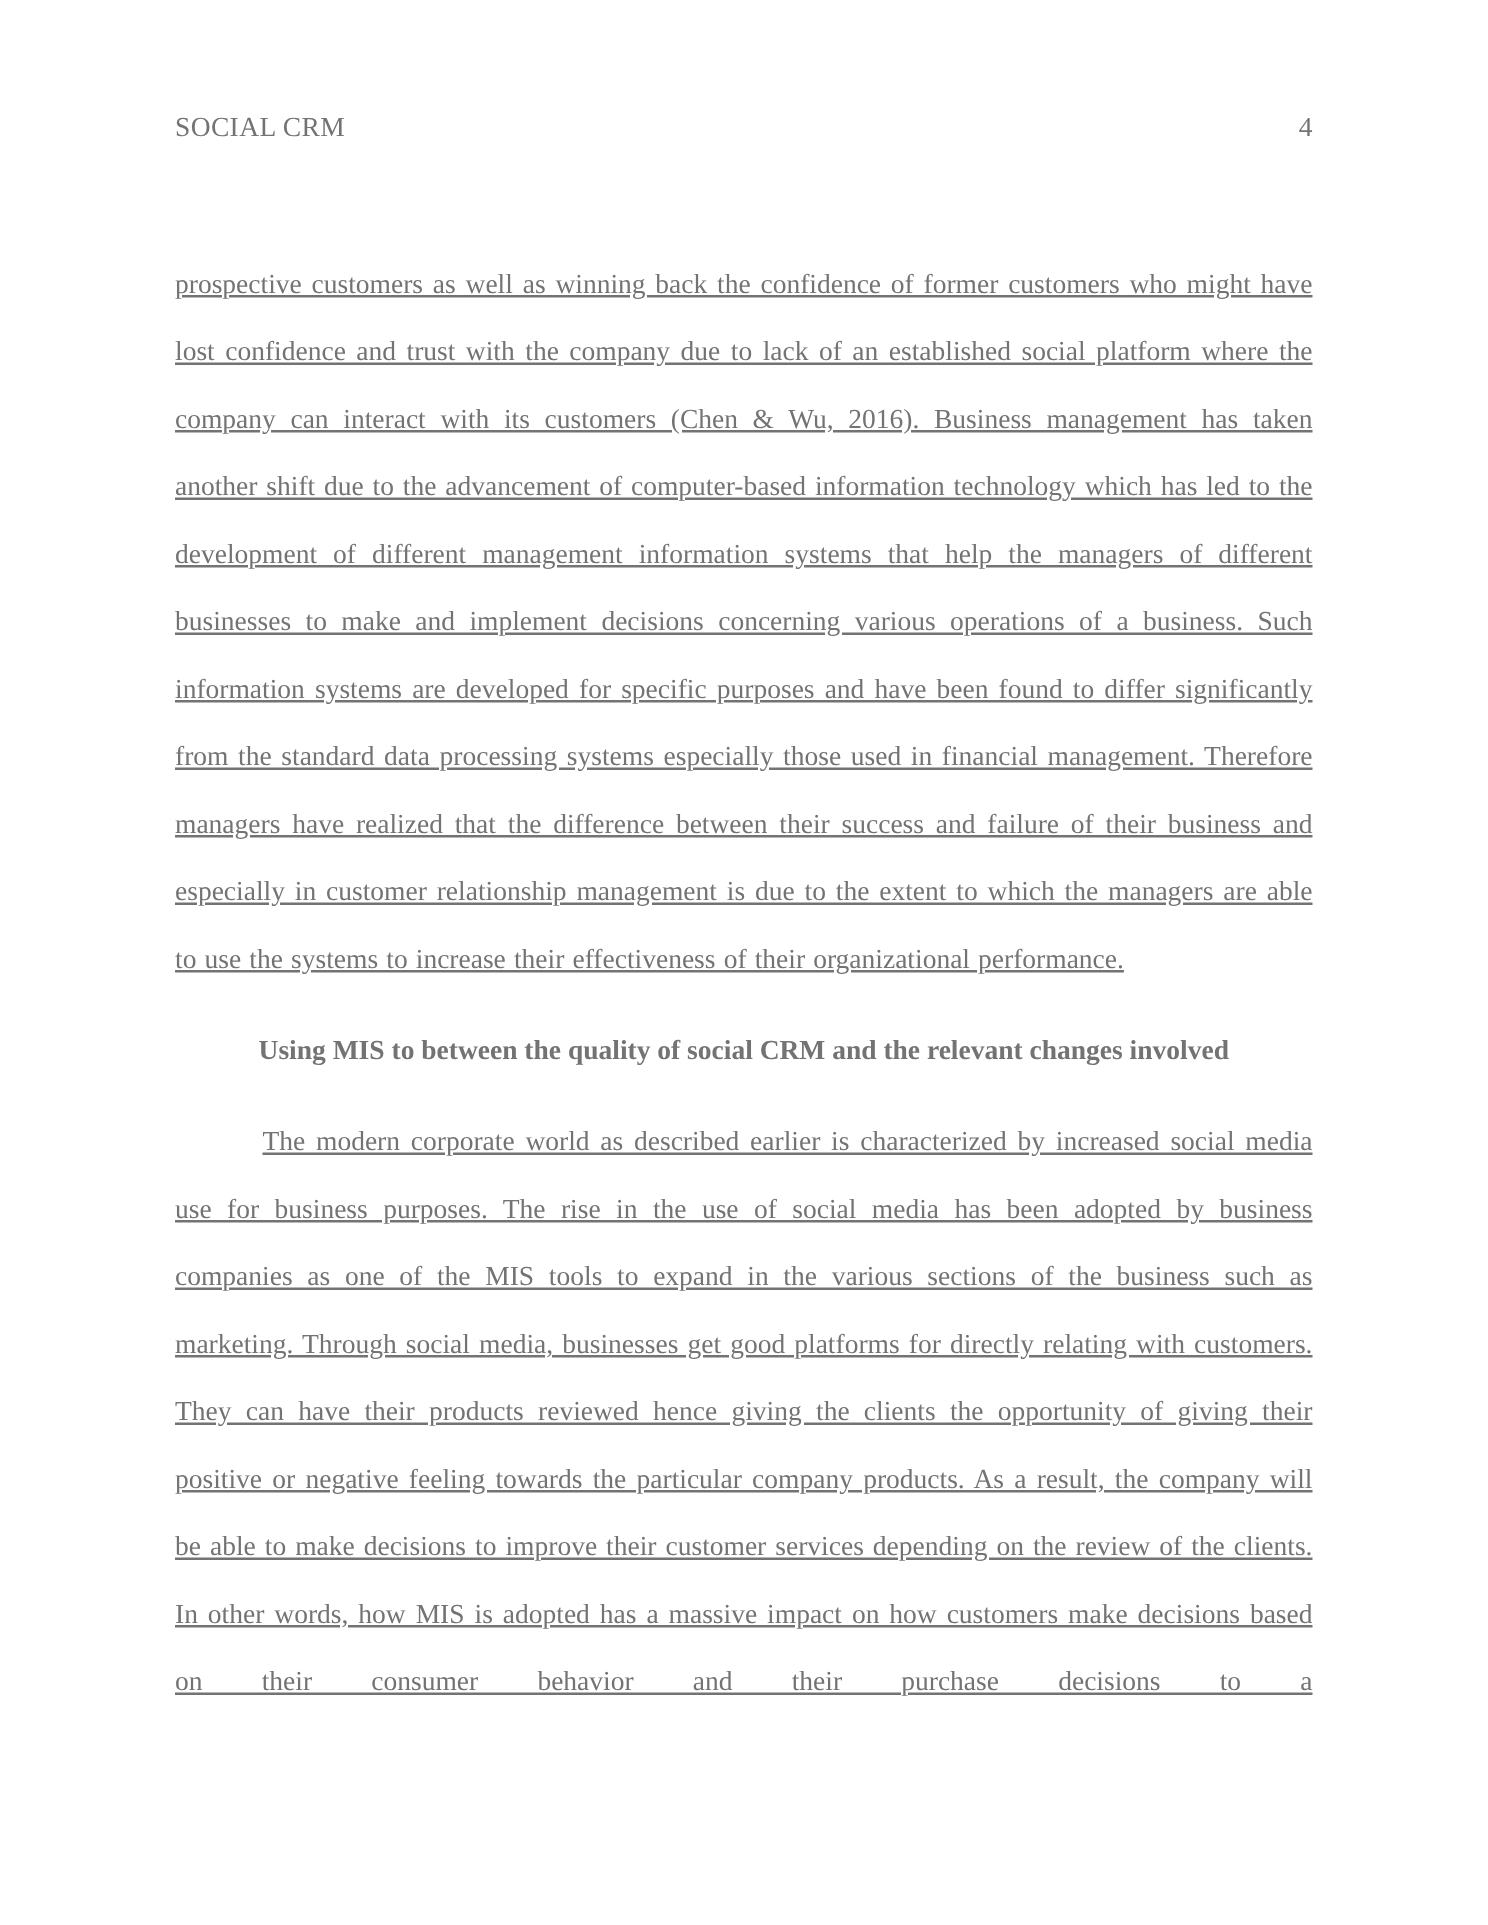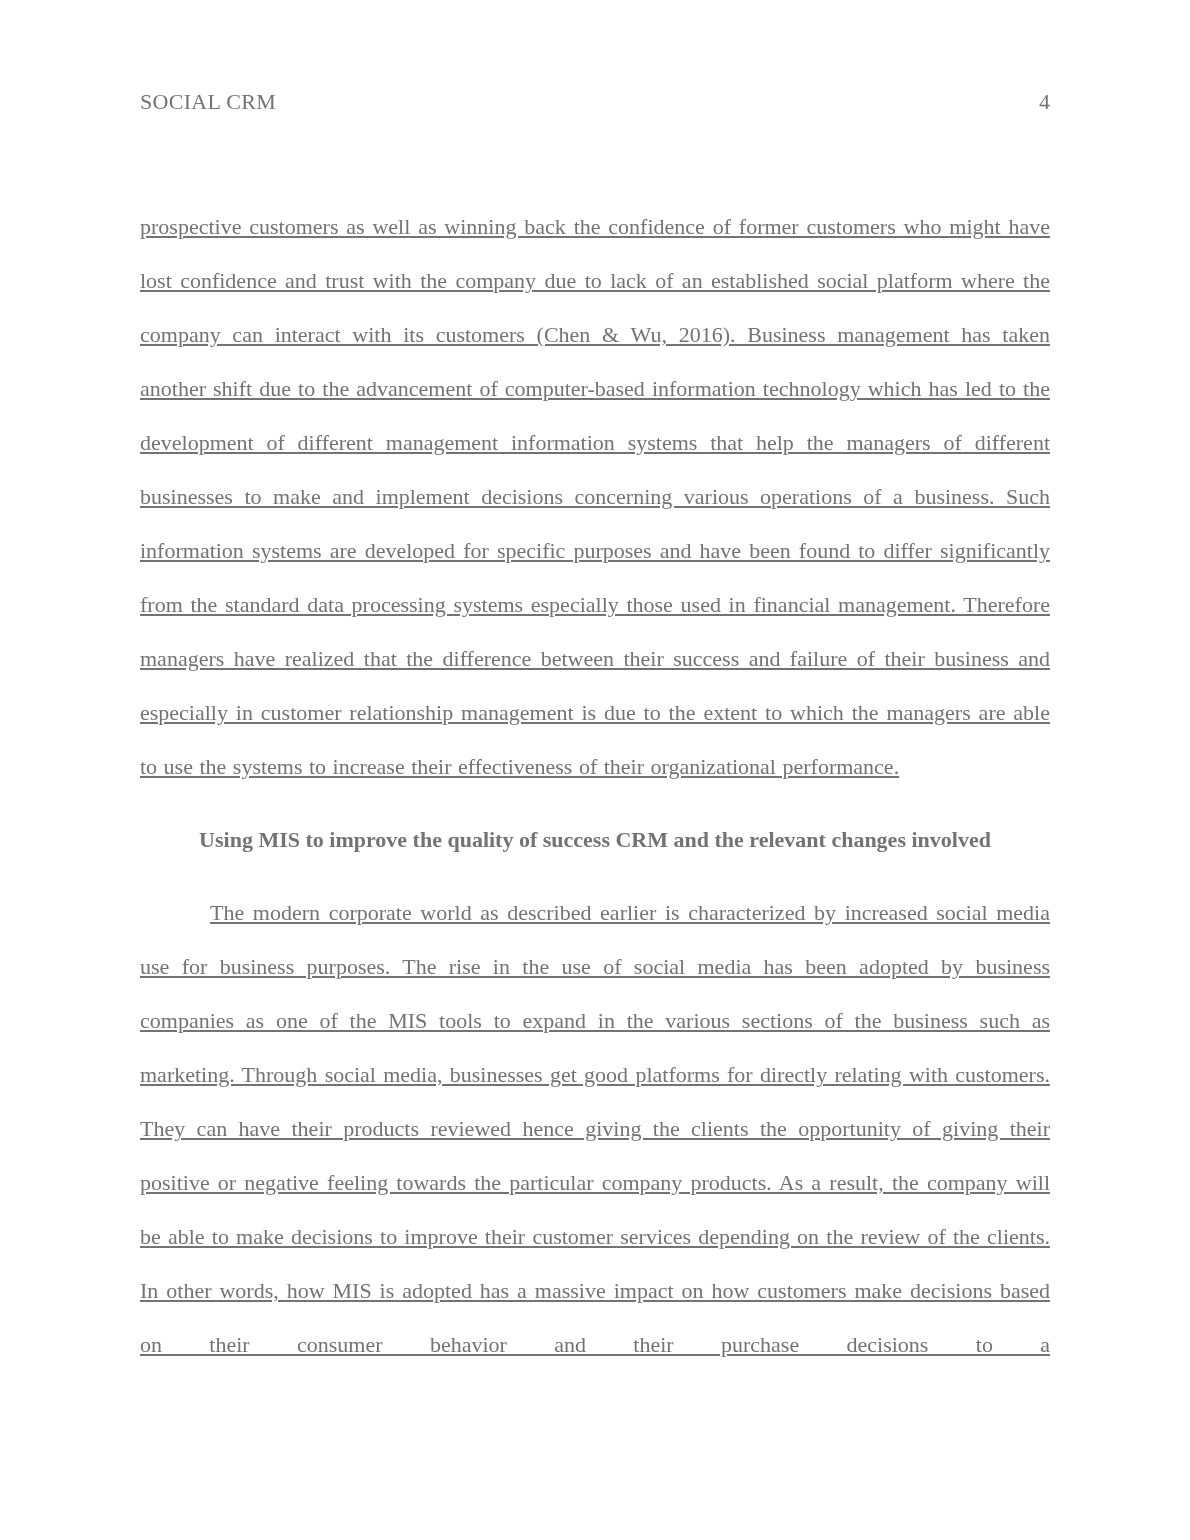--- a/index.html
+++ b/index.html
@@ -61,19 +61,19 @@
 
   <header class="page-header">
     <span class="running-head">SOCIAL CRM</span>
     <span class="page-number">4</span>
   </header>
 
   <main class="content">
 
     <p class="para">prospective customers as well as winning back the confidence of former customers who might have lost confidence and trust with the company due to lack of an established social platform where the company can interact with its customers (Chen &amp; Wu, 2016). Business management has taken another shift due to the advancement of computer-based information technology which has led to the development of different management information systems that help the managers of different businesses to make and implement decisions concerning various operations of a business. Such information systems are developed for specific purposes and have been found to differ significantly from the standard data processing systems especially those used in financial management. Therefore managers have realized that the difference between their success and failure of their business and especially in customer relationship management is due to the extent to which the managers are able to use the systems to increase their effectiveness of their organizational performance.</p>
 
-    <h2 class="section-heading">Using MIS to improve the quality of success CRM and the relevant changes involved</h2>
+    <h2 class="section-heading">Using MIS to between the quality of social CRM and the relevant changes involved</h2>
 
     <p class="para first-indent justify-last">The modern corporate world as described earlier is characterized by increased social media use for business purposes. The rise in the use of social media has been adopted by business companies as one of the MIS tools to expand in the various sections of the business such as marketing. Through social media, businesses get good platforms for directly relating with customers. They can have their products reviewed hence giving the clients the opportunity of giving their positive or negative feeling towards the particular company products. As a result, the company will be able to make decisions to improve their customer services depending on the review of the clients. In other words, how MIS is adopted has a massive impact on how customers make decisions based on their consumer behavior and their purchase decisions to a</p>
 
   </main>
 
 </div>
 
 </body></html>

